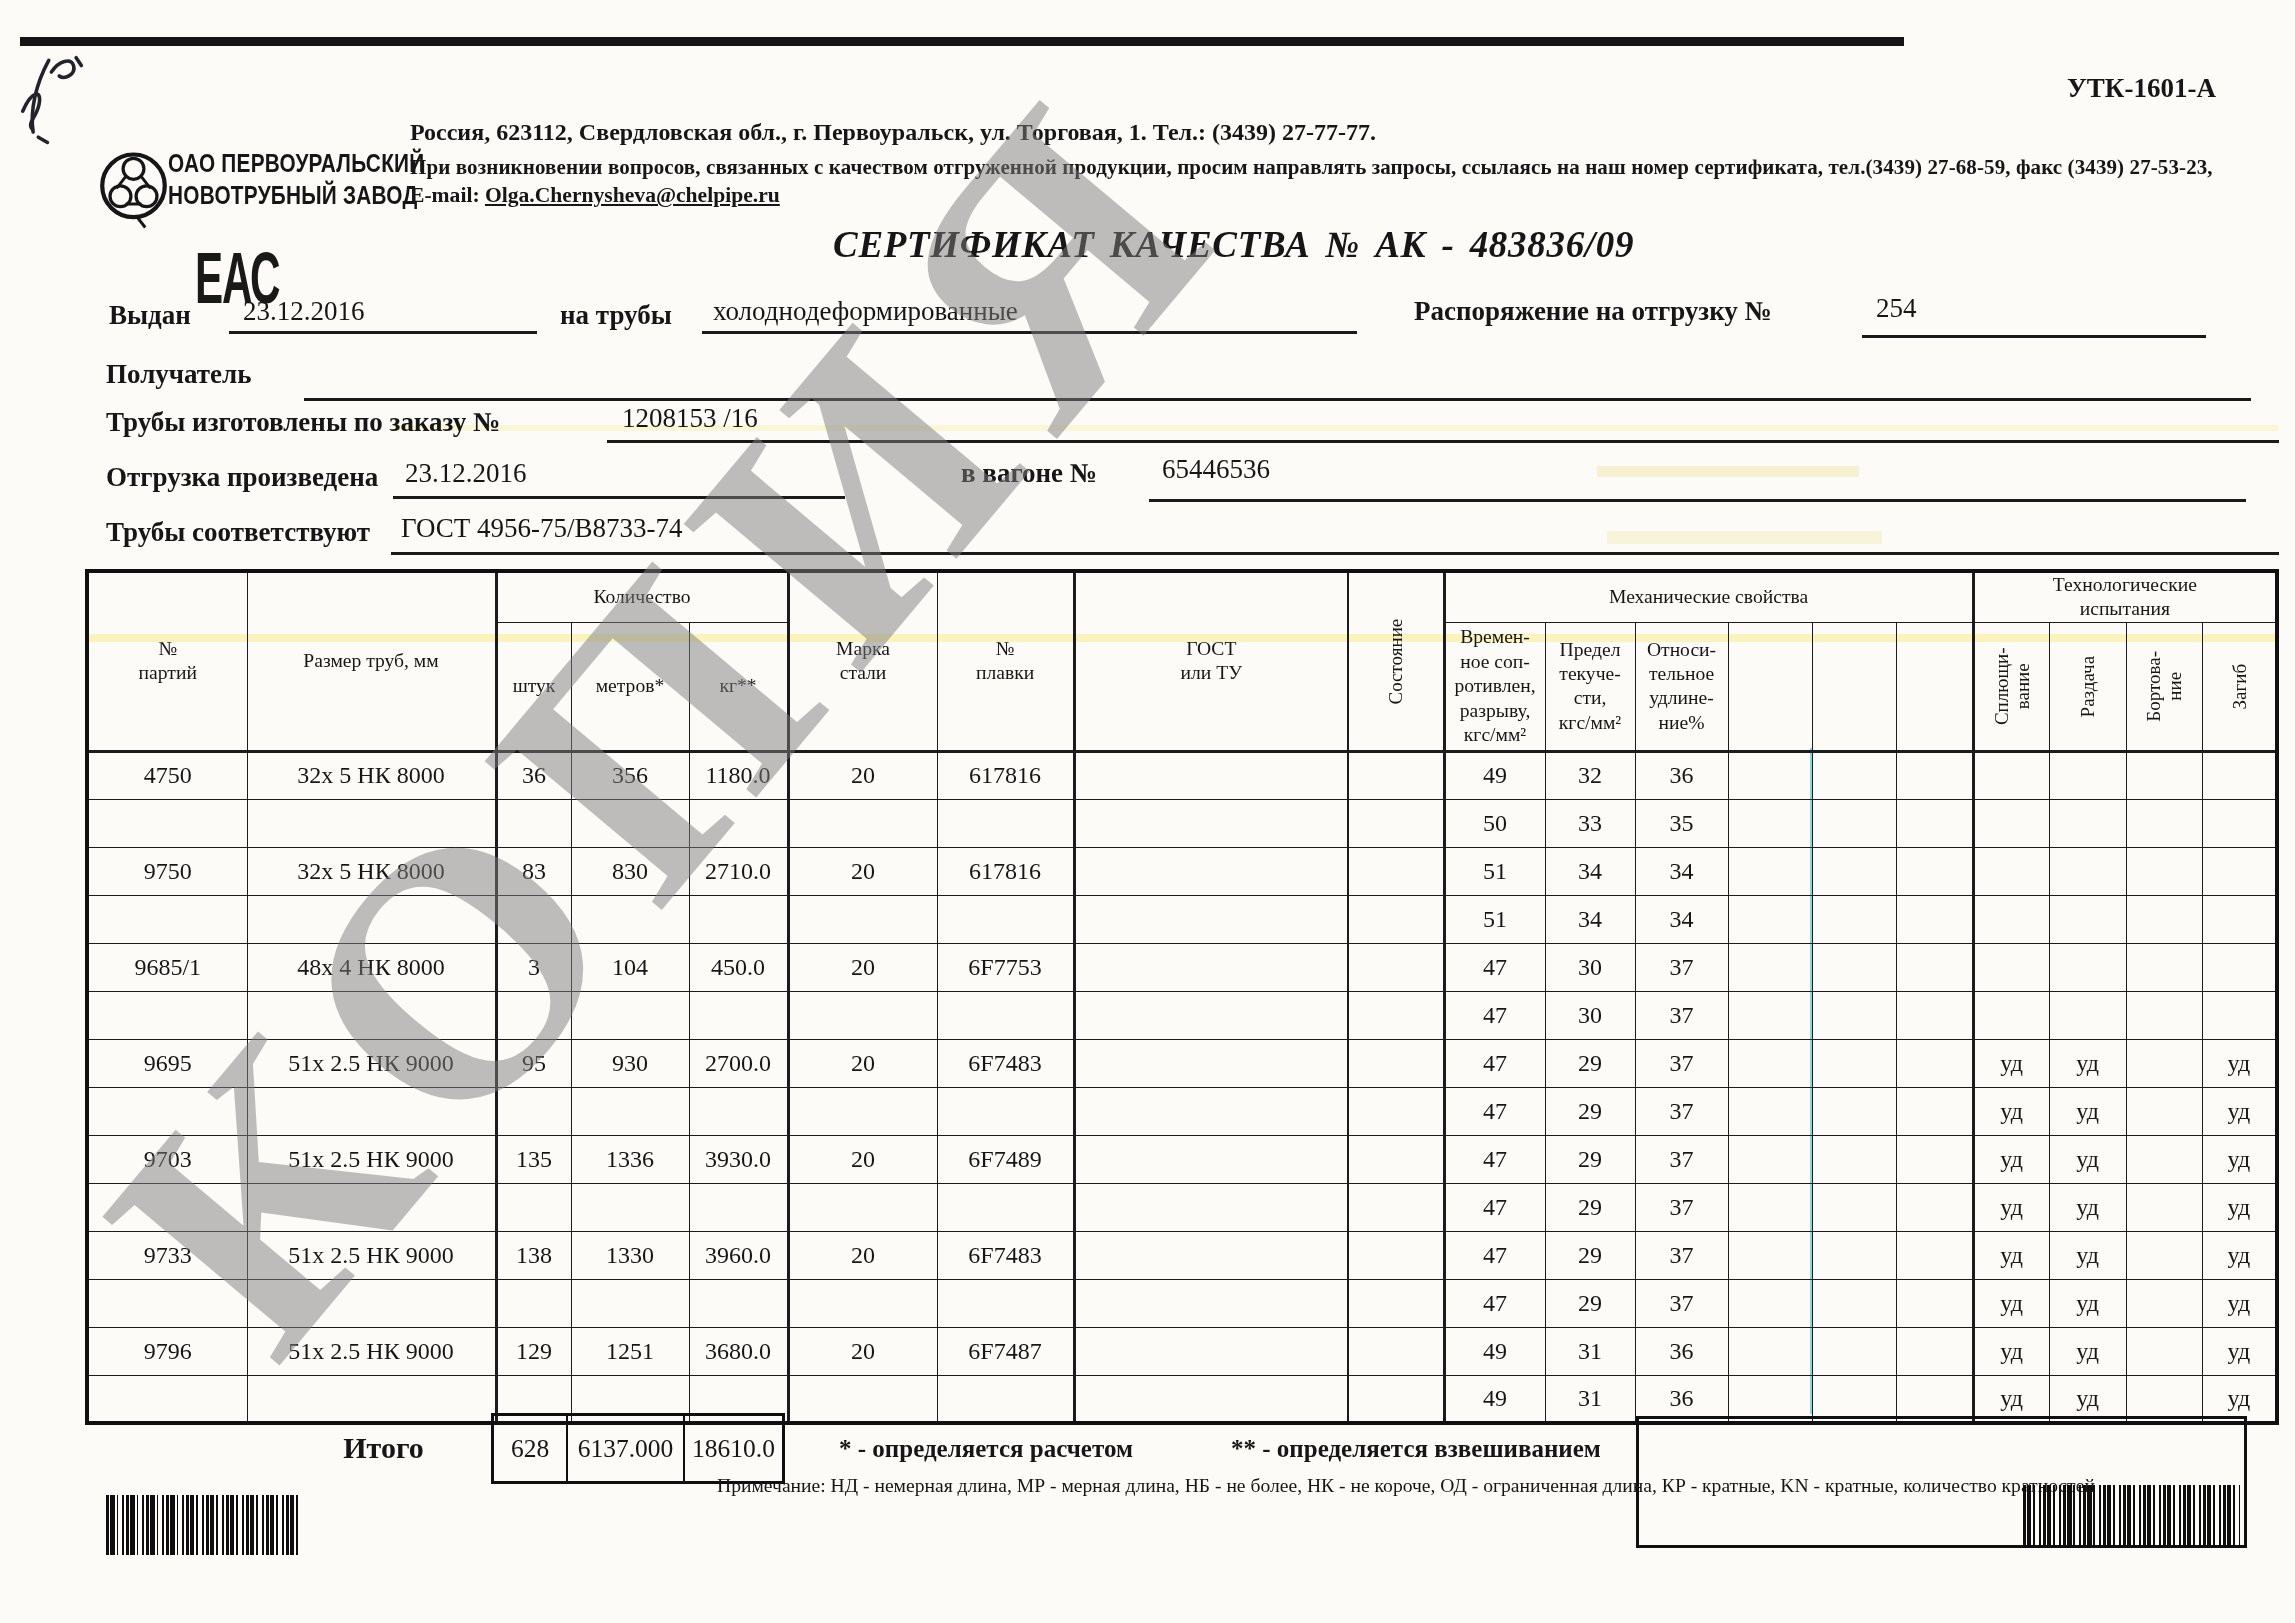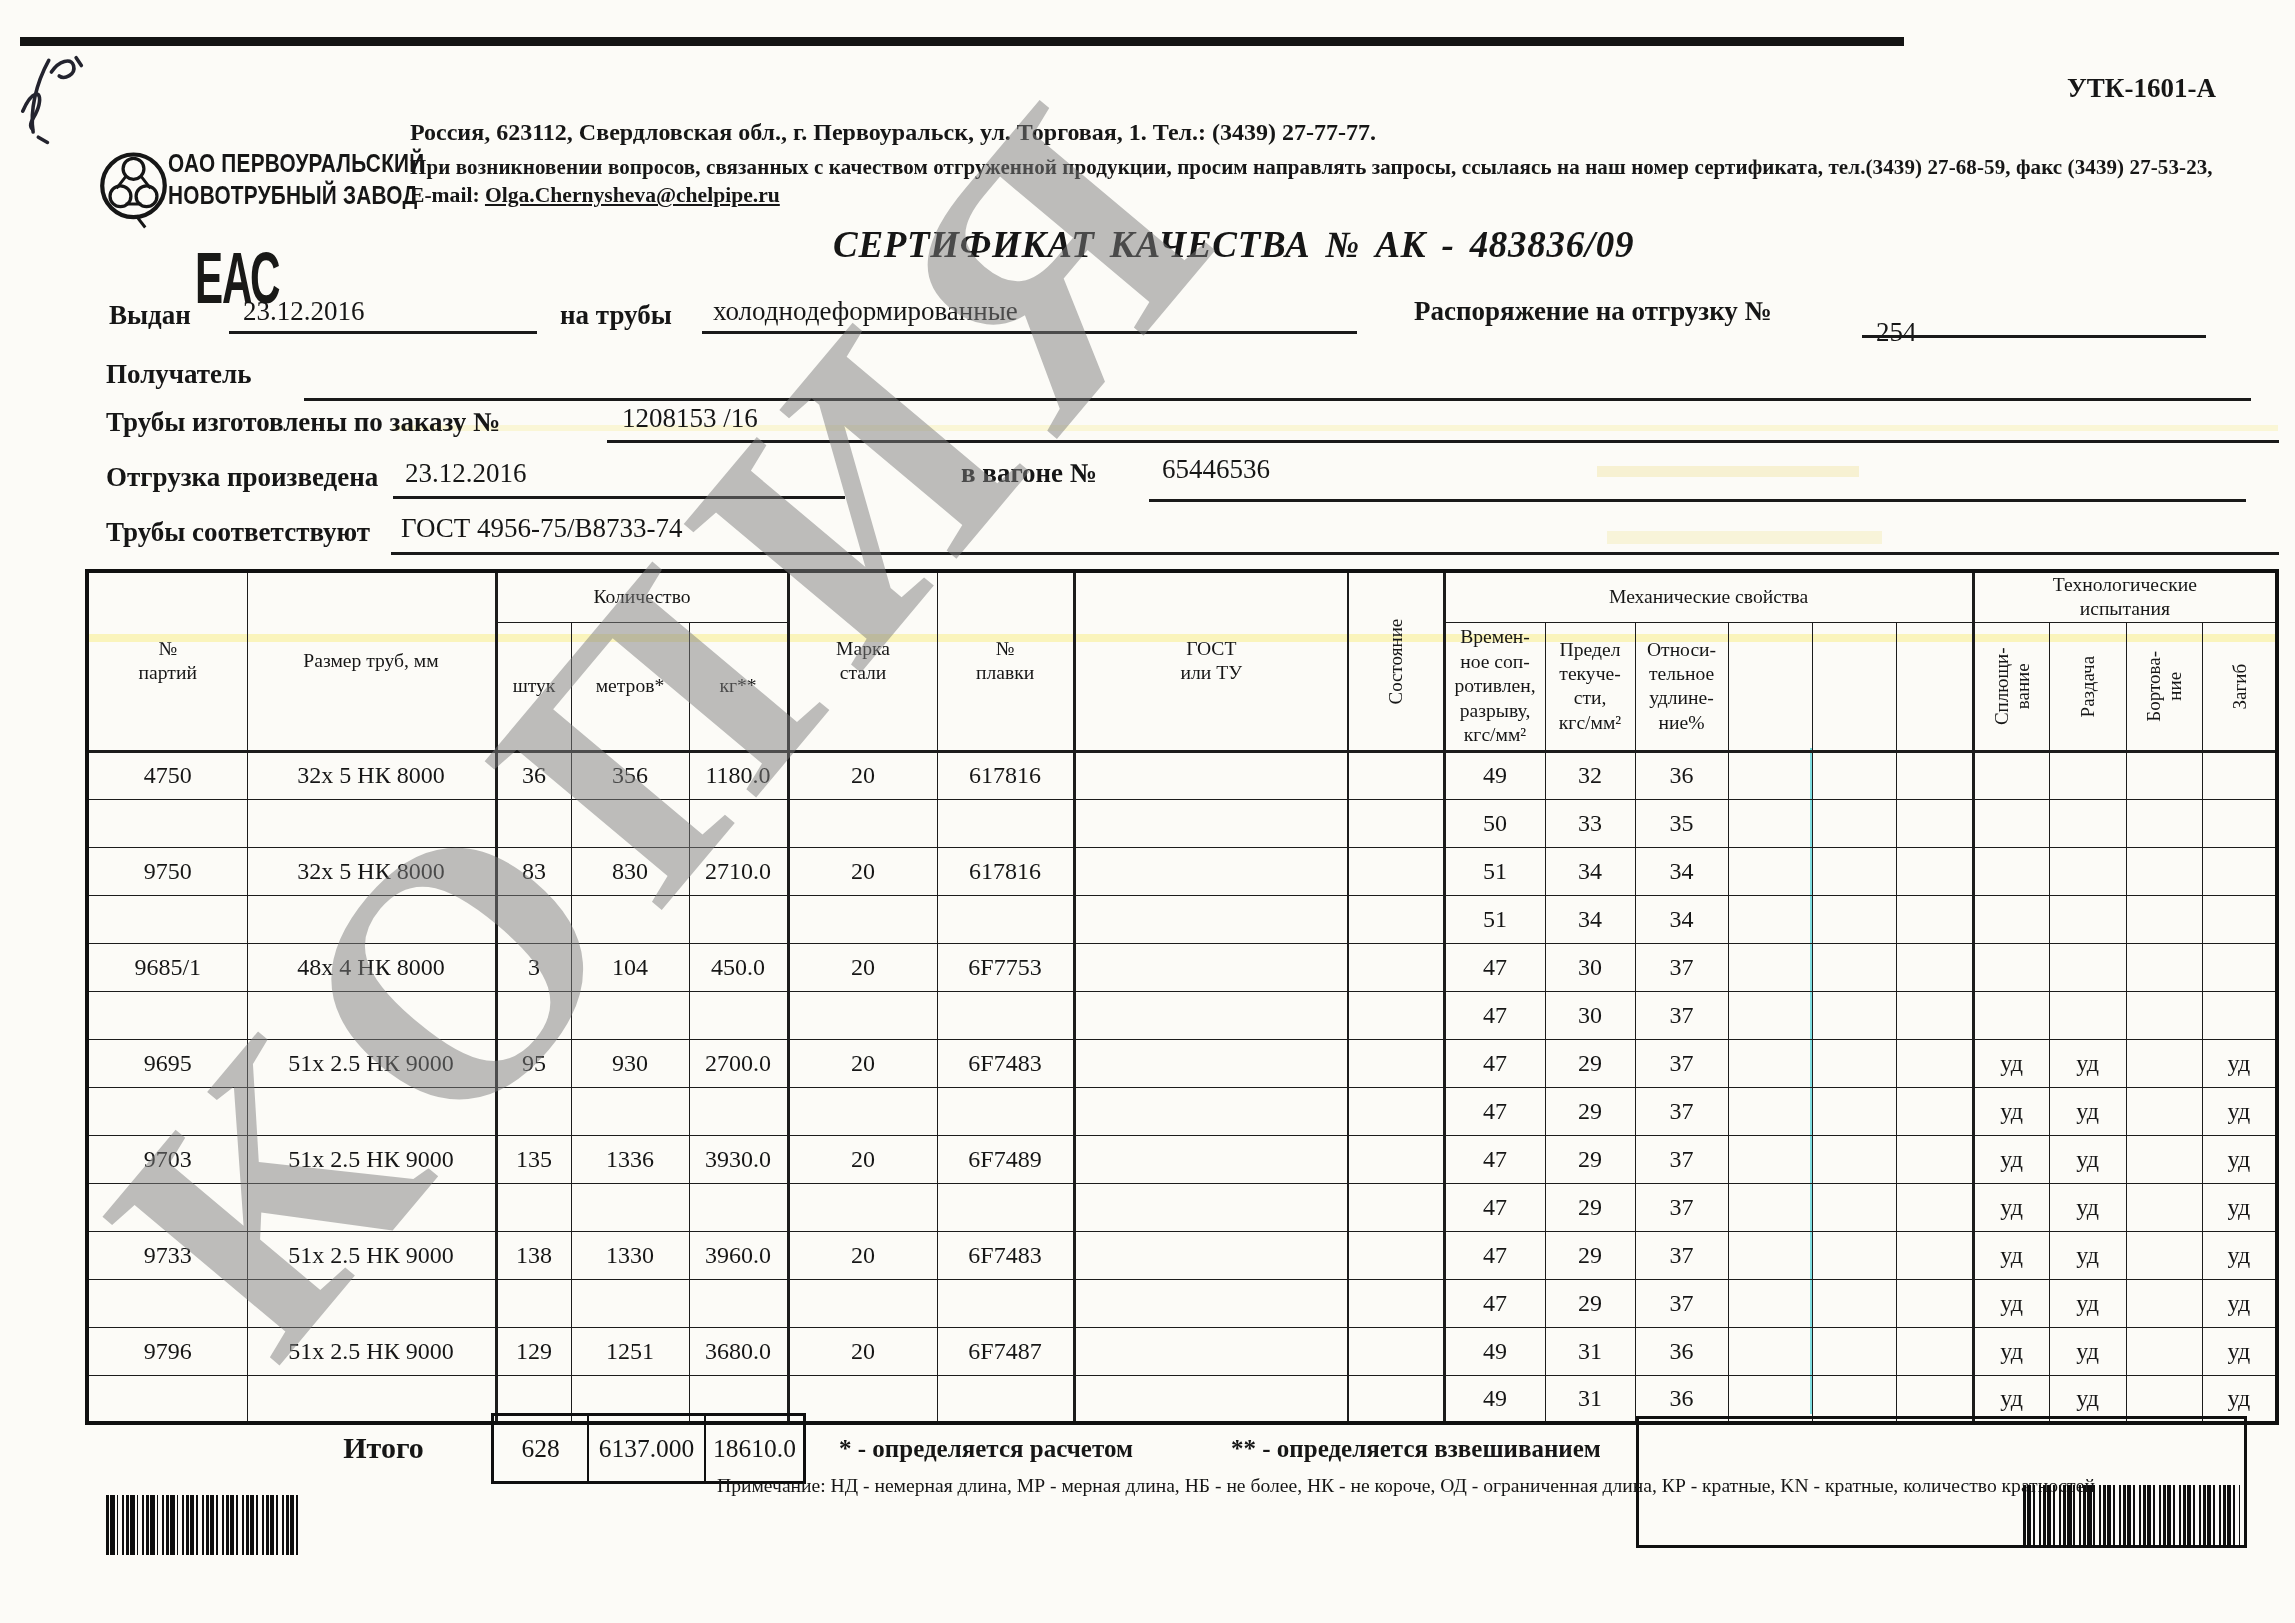--- a/index.html
+++ b/index.html
@@ -102,21 +102,21 @@
 
   <div class="abs" id="doc-title">СЕРТИФИКАТ КАЧЕСТВА   №  АК -  483836/09</div>
 
   <div class="abs lbl" style="left:109px;top:300px;">Выдан</div>
   <div class="abs val" style="left:243px;top:296px;">23.12.2016</div>
   <div class="abs ul" style="left:229px;top:331px;width:308px;"></div>
   <div class="abs lbl" style="left:560px;top:300px;">на трубы</div>
   <div class="abs val" style="left:713px;top:296px;">холоднодеформированные</div>
   <div class="abs ul" style="left:702px;top:331px;width:655px;"></div>
   <div class="abs lbl" style="left:1414px;top:296px;">Распоряжение на отгрузку №</div>
-  <div class="abs val" style="left:1876px;top:293px;margin-top:24px;">254</div>
+  <div class="abs val" style="left:1876px;top:293px;">254</div>
   <div class="abs ul" style="left:1862px;top:335px;width:344px;"></div>
 
   <div class="abs lbl" style="left:106px;top:359px;">Получатель</div>
   <div class="abs ul" style="left:304px;top:398px;width:1947px;"></div>
 
   <div class="abs lbl" style="left:106px;top:407px;">Трубы изготовлены по заказу №</div>
   <div class="abs val" style="left:622px;top:403px;">1208153  /16</div>
   <div class="abs ul" style="left:607px;top:440px;width:1672px;"></div>
 
   <div class="abs lbl" style="left:106px;top:462px;">Отгрузка произведена</div>
@@ -510,21 +510,21 @@
           <td class="tl">уд</td>
           <td>уд</td>
           <td></td>
           <td>уд</td>
         </tr>
       </tbody>
   </table>
 
   <div class="abs" id="totals-label">Итого</div>
   <div class="abs" id="totals-box">
-    <div class="tcell" style="width:93px;">628</div>
+    <div class="tcell" style="width:72px;">628</div>
     <div class="tcell" style="width:115px;">6137.000</div>
     <div class="tcell" style="width:97px;">18610.0</div>
   </div>
   <div class="abs" id="note-star1">* - определяется расчетом</div>
   <div class="abs" id="note-star2">** - определяется взвешиванием</div>
   <div class="abs" id="empty-box"></div>
   <div class="abs" id="note-line">Примечание: НД - немерная длина, МР - мерная длина, НБ - не более, НК - не короче, ОД - ограниченная длина, КР - кратные, KN - кратные, количество кратностей</div>
 
   <div class="abs bc" id="barcode-left"></div>
   <div class="abs bc" id="barcode-right"></div>

